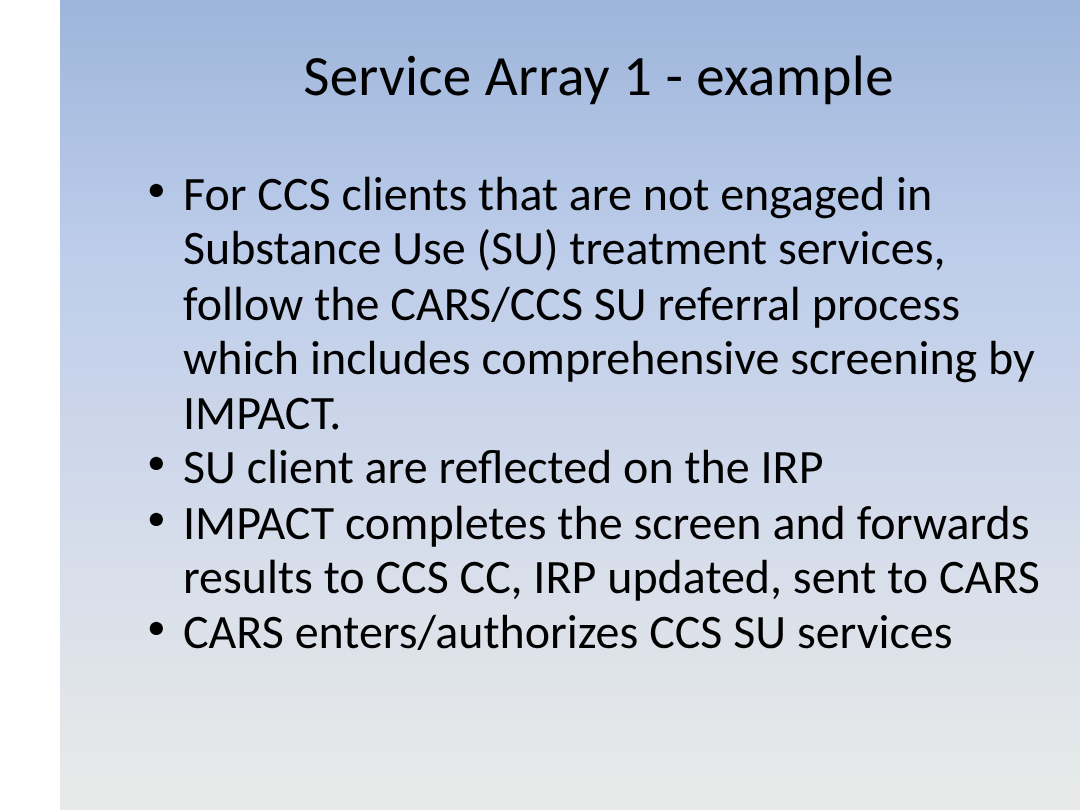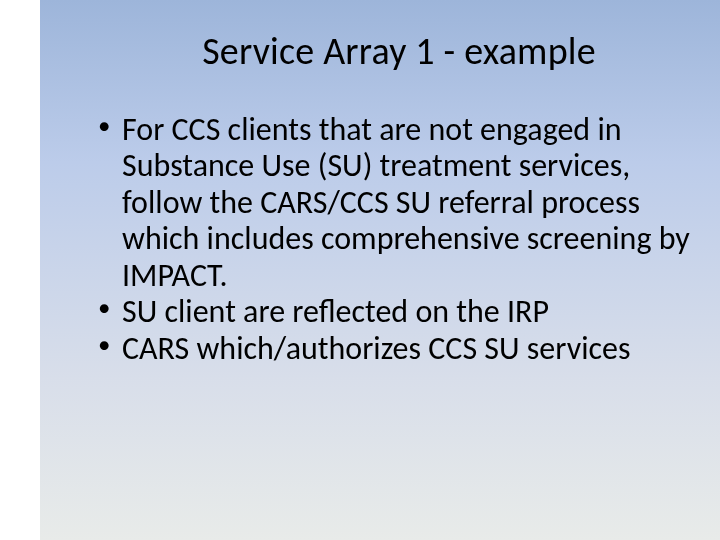--- a/index.html
+++ b/index.html
@@ -48,15 +48,16 @@
   }
 </style>
 </head>
 <body>
 
 <div class="slide">
   <h1 class="title">Service Array 1 - example</h1>
   <ul class="bullets">
     <li>For CCS clients that are not engaged in Substance Use (SU) treatment services, follow the CARS/CCS SU referral process which includes comprehensive screening by IMPACT.</li>
     <li>SU client are reflected on the IRP</li>
-    <li>CARS which/authorizes CCS SU services</li>
+    <li>IMPACT completes the screen and forwards results to CCS CC, IRP updated, sent to CARS</li>
+    <li>CARS enters/authorizes CCS SU services</li>
   </ul>
 </div>
 
 </body></html>

